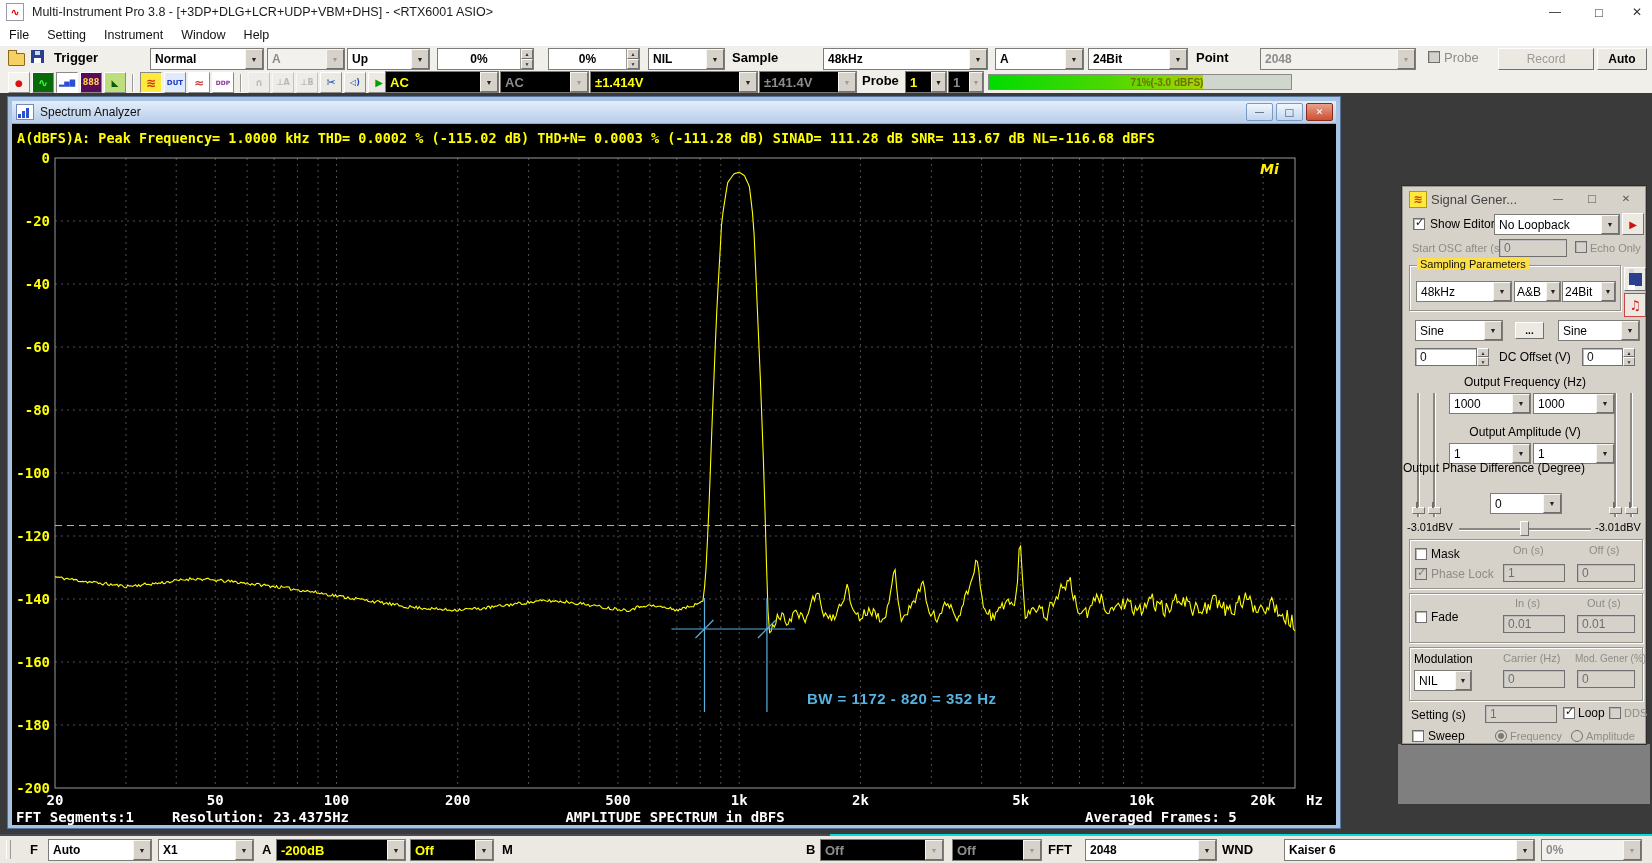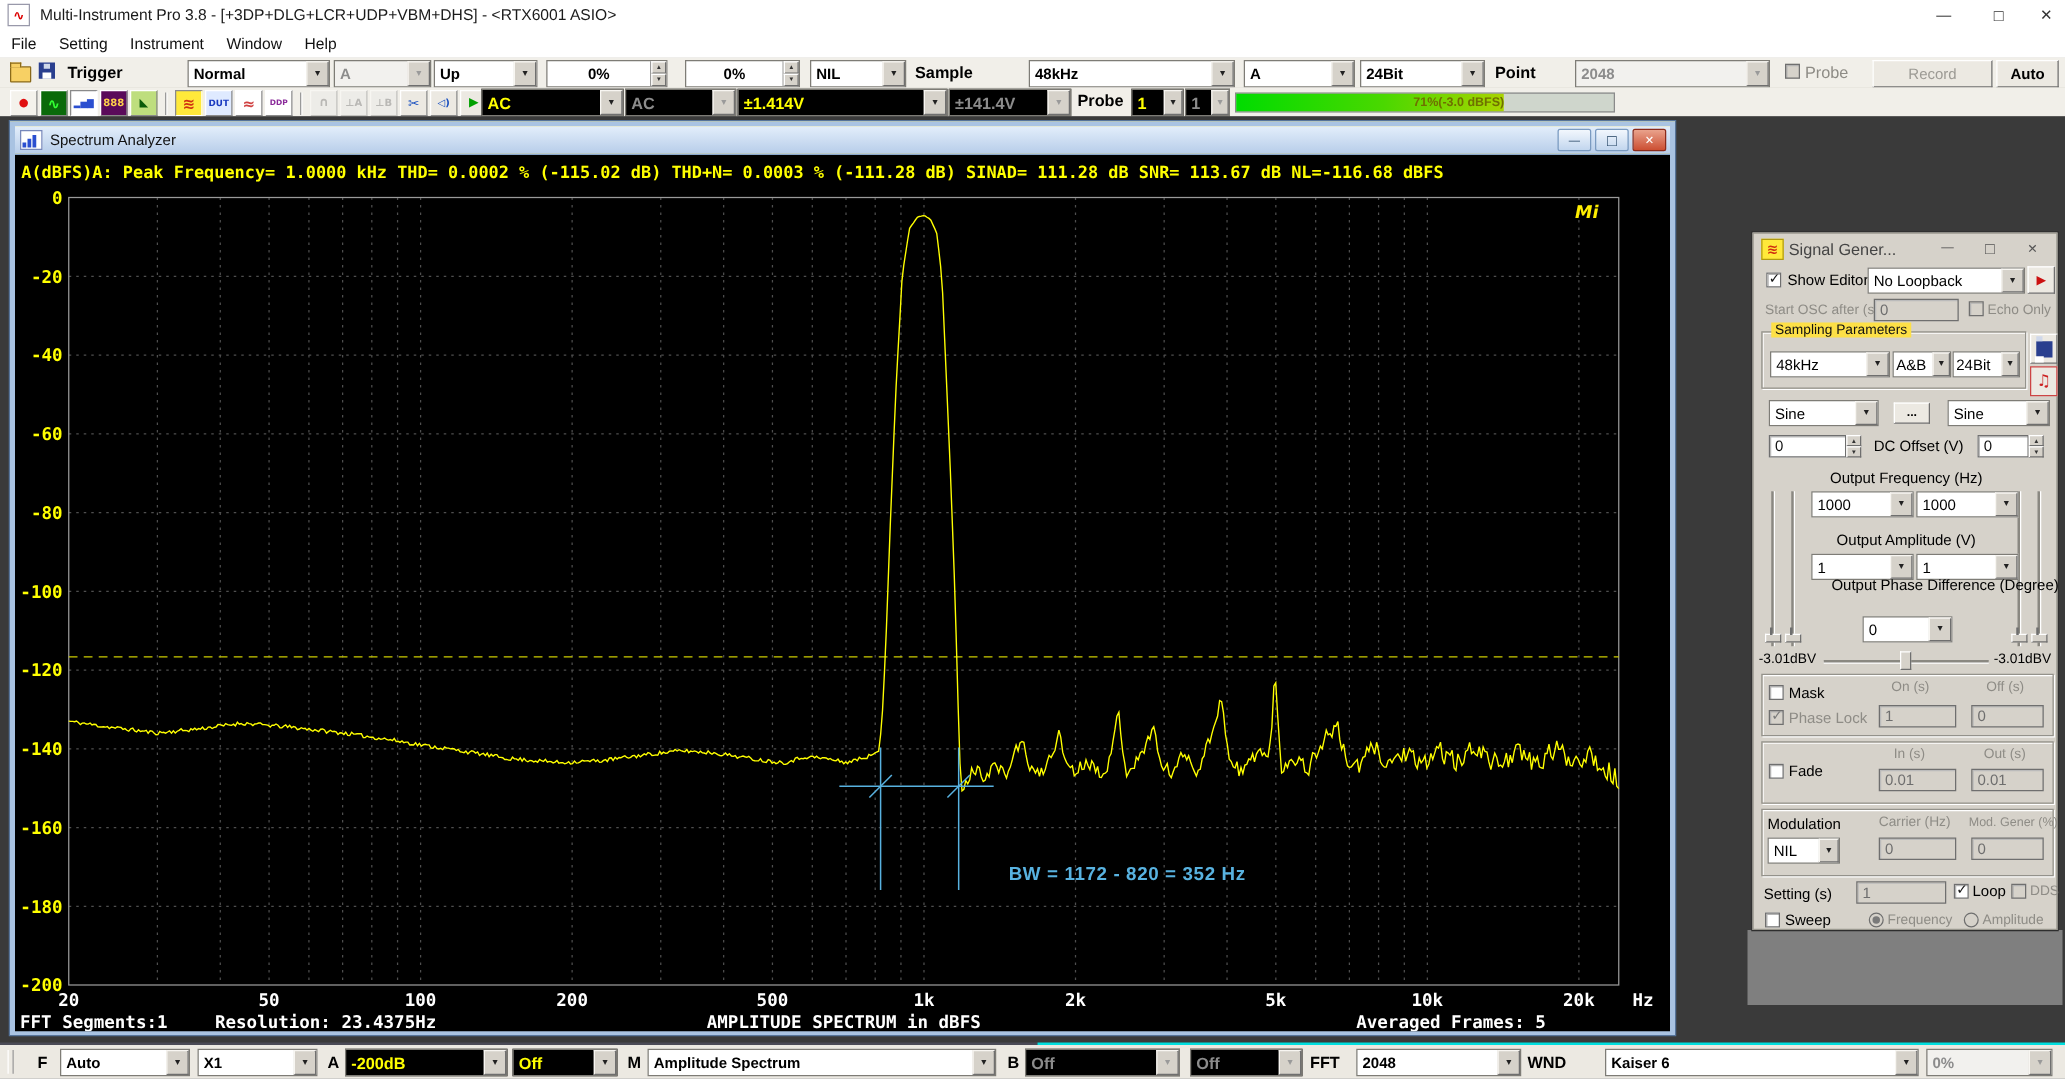--- a/index.html
+++ b/index.html
@@ -53,21 +53,21 @@
   .tico.dis{opacity:.45;filter:grayscale(.8)}
   .tsep{width:0;height:18px;border-left:1px solid #9a9a9a;border-right:1px solid #fff;margin:0 4px;flex:none}
   #tb2-icons{position:absolute;left:8px;top:2px;display:flex;gap:2px;align-items:center}
   .pbar{position:absolute;left:988px;top:4px;width:302px;height:14px;border:1px solid #8a8a8a;background:#cfd6cc}
   .pfill{height:100%;width:71%;background:linear-gradient(90deg,#00dc00 0%,#4ad800 55%,#a9d400 100%)}
   .plabel{position:absolute;left:0;top:0;bottom:0;width:71%;display:flex;align-items:center;justify-content:flex-end;font:700 10px "Liberation Sans",sans-serif;color:#6f6f00}
   .grip{position:absolute;width:3px;border-left:1px solid #fff;border-right:1px solid #9a9a9a}
 
   
   #mdi{left:0;top:93px;width:1652px;height:743px;background:#3a3a3a}
-  #sa-win{left:8px;top:97px;width:1332px;height:731px;border:4px solid #a9c3e2;box-shadow:0 0 0 1px #56749a;background:#fde047;box-sizing:border-box}
+  #sa-win{left:8px;top:97px;width:1332px;height:731px;border:4px solid #a9c3e2;box-shadow:0 0 0 1px #56749a;background:#a16207;box-sizing:border-box}
   #sa-title{height:22px;background:linear-gradient(#e3eefb,#b7cde9);display:flex;align-items:center;border-bottom:1px solid #8aa8cc}
   .sa-ico{width:14px;height:12px;background:#fff;border:1px solid #7788bb;display:flex;align-items:flex-end;gap:1px;padding:1px;margin:0 6px 0 4px}
   .sa-ico i{width:3px;background:#2b4fd0}
   .sa-ico i:nth-child(1){height:4px}.sa-ico i:nth-child(2){height:7px}.sa-ico i:nth-child(3){height:10px}
   #sa-title .t{font-size:12px;color:#111;flex:1}
   .sab{width:25px;height:16px;margin-right:3px;border-radius:2px;display:flex;align-items:center;justify-content:center;font-size:9px}
   .sab.mm{background:linear-gradient(#f2f7fd,#c2d6ee);border:1px solid #7a9ac0;color:#1a3a5a}
   .sab.cl{background:linear-gradient(#e9a28c,#cc4f33);border:1px solid #8a2a1a;color:#fff}
   #sa-measure{height:28px;background:#000;display:flex;align-items:center}
   #sa-measure .m{font:700 13.5px "DejaVu Sans Mono",monospace;color:#ffff00;padding-left:5px;white-space:nowrap}
@@ -428,21 +428,21 @@
     <span class="lbl n s12" style="left:0;top:238px;width:244px;text-align:center">Output Amplitude (V)</span>
     <div class="dd g" style="left:46px;top:256px;width:80px">
         <span class="ddv">1</span>
         <span class="arw"></span>
       </div>
     <div class="dd g" style="left:130px;top:256px;width:80px">
         <span class="ddv">1</span>
         <span class="arw"></span>
       </div>
 
-    <span class="lbl n s12" style="left:0;top:274px;width:244px;text-align:right">Output Phase Difference (Degree)</span>
+    <span class="lbl n s12" style="left:0;top:274px;width:244px;text-align:left">Output Phase Difference (Degree)</span>
     <div class="dd g" style="left:87px;top:306px;width:70px">
         <span class="ddv">0</span>
         <span class="arw"></span>
       </div>
 
     <span class="vhandle" style="left:9px;top:320px"></span>
     <span class="vhandle" style="left:25px;top:320px"></span>
     <span class="vhandle" style="left:206px;top:320px"></span>
     <span class="vhandle" style="left:222px;top:320px"></span>
     <span class="lbl n s11" style="left:4px;top:334px">-3.01dBV</span>
@@ -524,24 +524,20 @@
     <span class="lbl" style="left:262px;top:6px">A</span>
     <div class="dd k" style="left:276px;top:3px;width:128px">
         <span class="ddv">-200dB</span>
         <span class="arw"></span>
       </div>
     <div class="dd k" style="left:410px;top:3px;width:82px">
         <span class="ddv">Off</span>
         <span class="arw"></span>
       </div>
     <span class="lbl" style="left:502px;top:6px">M</span>
-    <div class="dd" style="left:518px;top:3px;width:277px">
-        <span class="ddv">Amplitude Spectrum</span>
-        <span class="arw"></span>
-      </div>
     <span class="lbl" style="left:806px;top:6px">B</span>
     <div class="dd k dis" style="left:820px;top:3px;width:122px">
         <span class="ddv">Off</span>
         <span class="arw"></span>
       </div>
     <div class="dd k dis" style="left:952px;top:3px;width:88px">
         <span class="ddv">Off</span>
         <span class="arw"></span>
       </div>
     <span class="lbl" style="left:1048px;top:6px">FFT</span>

